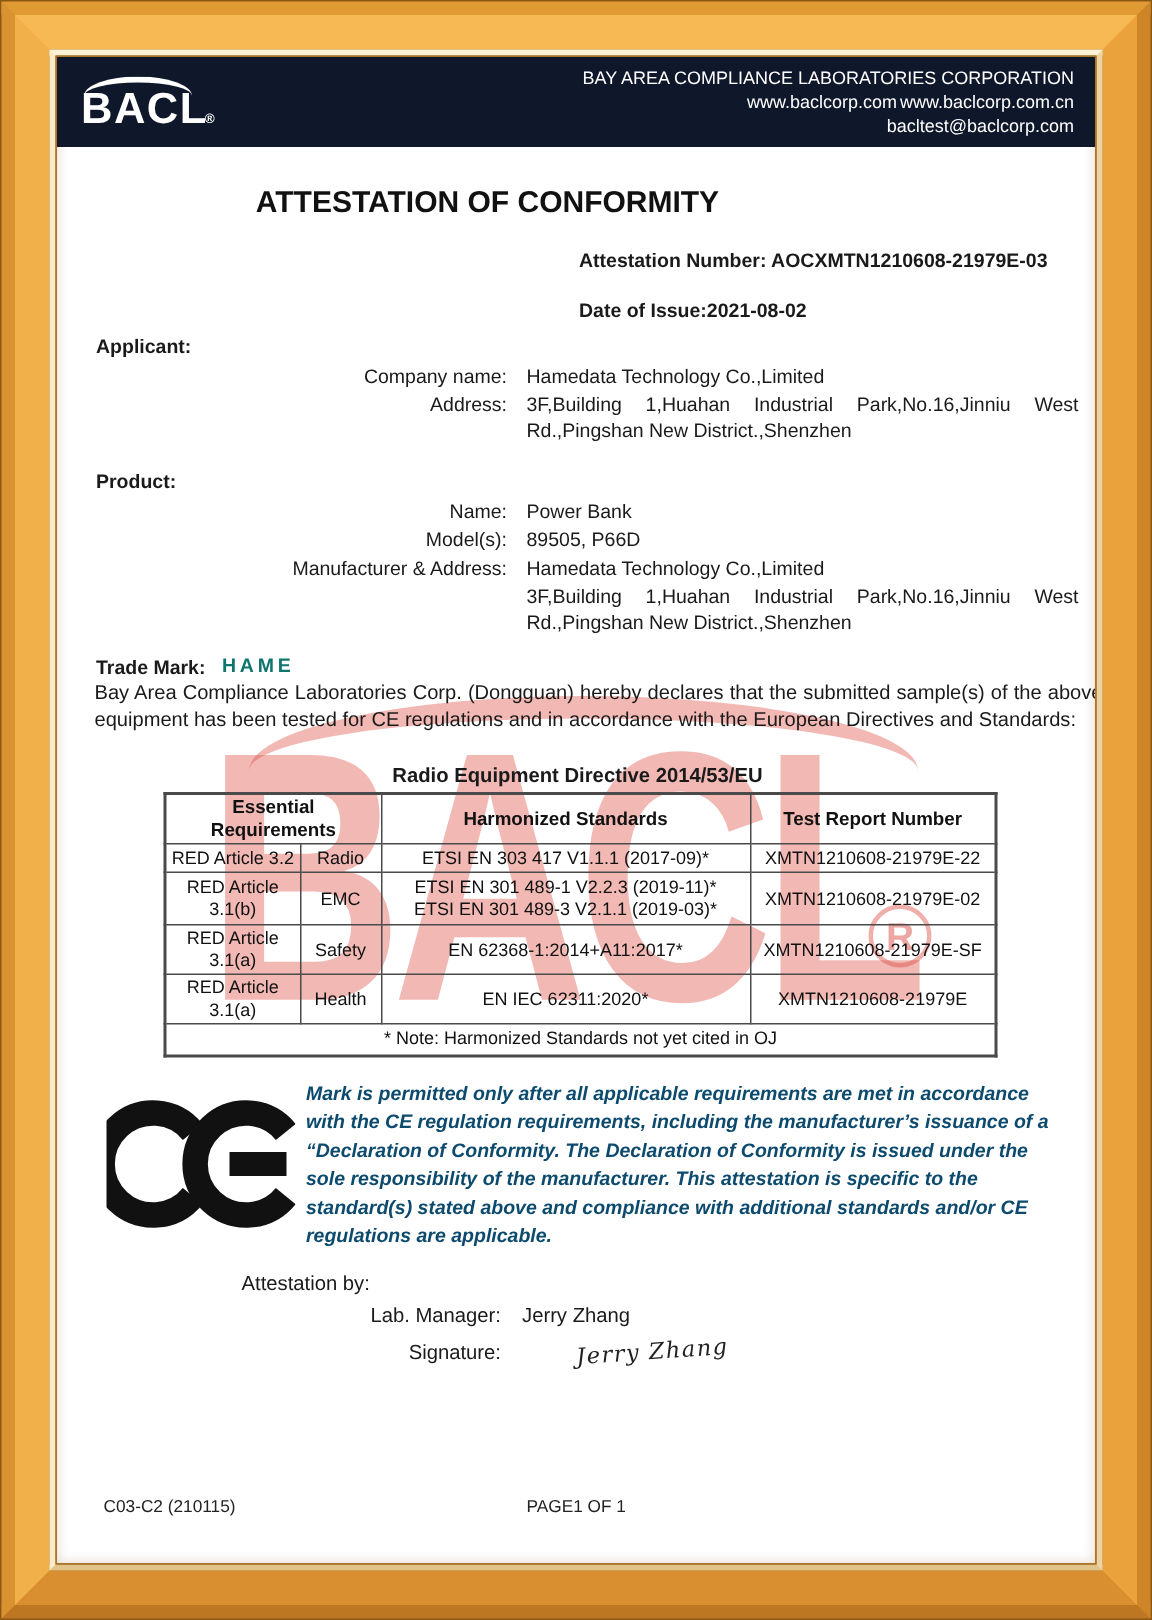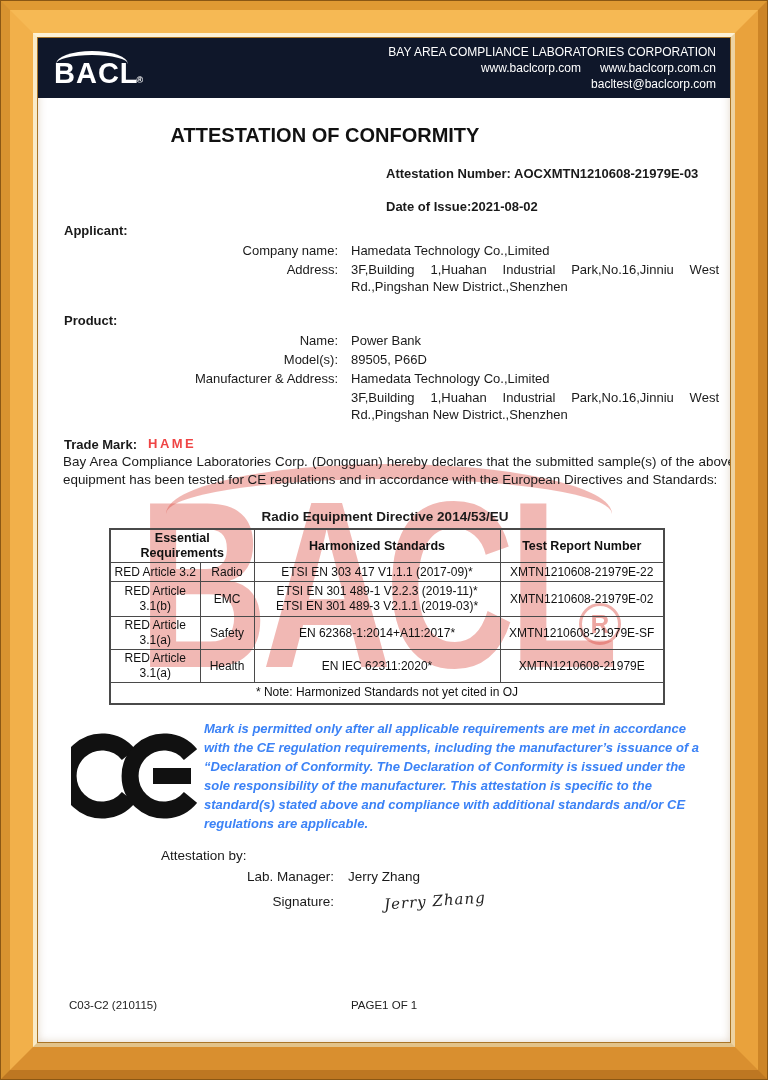--- a/index.html
+++ b/index.html
@@ -41,36 +41,36 @@
   }
   .logo-wrap { position:relative; padding-top:10px; }
   .logo-arc {
     position:absolute; left:2px; top:2px; width:72px; height:13px;
     border-top:4px solid #fff;
     border-radius:50% 50% 0 0 / 100% 100% 0 0;
   }
   .logo-text { font-size:29px; font-weight:bold; letter-spacing:1px; line-height:1; }
   .logo-reg { font-size:9px; font-weight:bold; vertical-align:baseline; margin-left:-2px; }
   .banner-right { text-align:right; font-weight:normal; font-size:12px; line-height:16px; }
-  .banner-sites span { margin-left:19px; }
+  .banner-sites span { margin-left:2px; }
 
   
   .doc-title { left:0; top:86px; width:562px; text-align:center;
                font-size:20px; font-weight:bold; color:#111;padding-left:12px; }
   .bold13 { font-weight:bold; font-size:13px; }
   .att-num  { left:348px; top:128px; }
   .issue-date { left:348px; top:161px; }
   .sec-head { font-weight:bold; font-size:13px; }
 
   .lv-row { display:flex; font-size:13px; line-height:17px; }
   .lv-label { width:274px; text-align:right; flex:none; }
   .lv-value { margin-left:13px; width:368px; text-align:justify; }
 
   .trademark-label { left:26px; top:399px; }
-  .trademark-value { left:110px; top:398px; color:#ef4444; font-weight:bold;
+  .trademark-value { left:110px; top:398px; color:#0f766e; font-weight:bold;
                      font-size:13px; letter-spacing:2.5px; }
 
   .declaration { left:25px; top:415px; width:672px; font-size:13.4px;
                  line-height:17.5px; text-align:justify; }
 
   .table-title { left:71px; top:471px; width:552px; text-align:center;
                  font-weight:bold; font-size:13.5px; }
 
   
   .std-table-wrap { left:71px; top:490px; width:554px; }
@@ -104,21 +104,21 @@
   .wm-reg {
     left:541px; top:565px; width:42px; height:42px;
     border:3px solid rgba(219,78,68,0.45); border-radius:50%;
     color:rgba(219,78,68,0.5); font-size:26px; font-weight:bold;
     display:flex; align-items:center; justify-content:center;
   }
 
   
   .ce-svg { left:33px; top:694px; }
   .ce-statement { left:166px; top:681px; width:505px; font-size:13px;
-                  font-weight:bold; font-style:italic; line-height:19px; color:#3b82f6; }
+                  font-weight:bold; font-style:italic; line-height:19px; color:#0c4a6e; }
 
   
   .attest-by { left:123px; top:810px; font-size:13.5px; }
   .sig-row { display:flex; font-size:13.5px; }
   .sig-label { width:173px; text-align:right; flex:none; }
   .sig-value { margin-left:14px; }
   .lab-row { left:123px; top:831px; }
   .signature-row { left:123px; top:856px;gap:36px; }
   .signature-script {
     font-family:"DejaVu Serif", serif; font-style:italic; font-size:15px;

